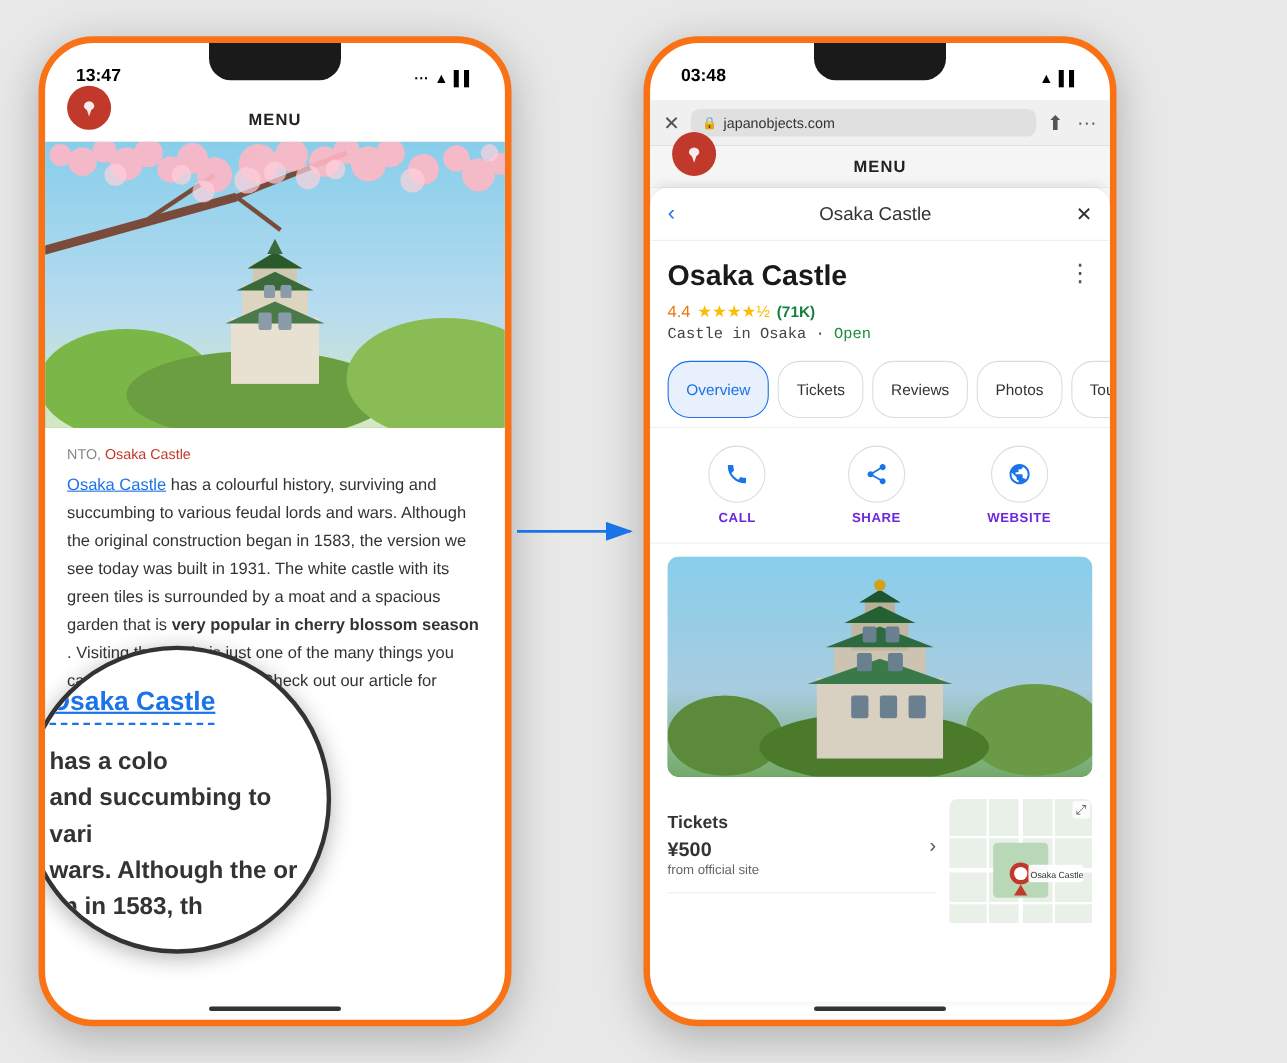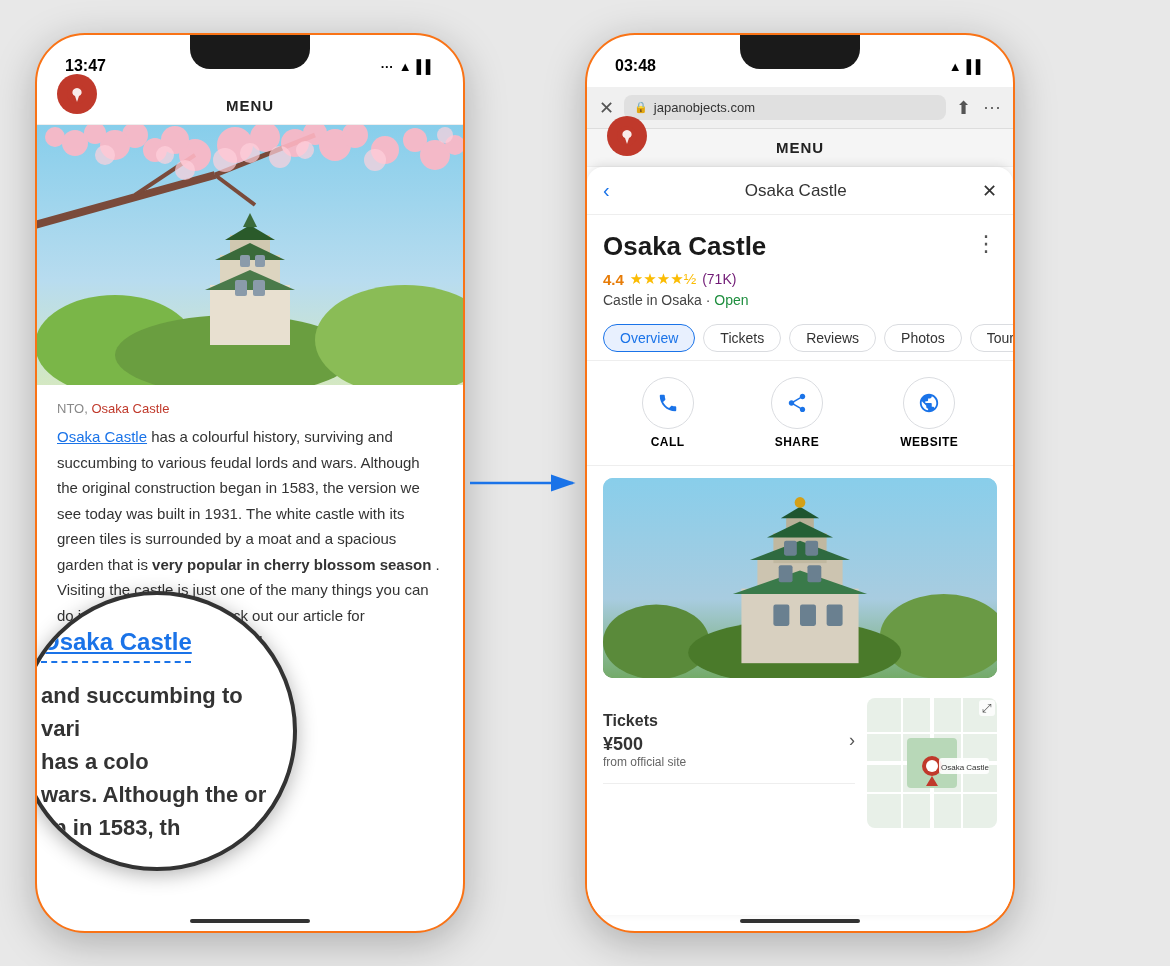--- a/index.html
+++ b/index.html
@@ -16,21 +16,21 @@
       display: flex;
       gap: 60px;
       align-items: center;
       position: relative;
       width: 1100px;
     }
 
     
     .phone {
       border-radius: 50px;
-      border: 2px solid #f97316;
+      border: 6px solid #f97316;
       background: #fff;
       overflow: hidden;
       position: relative;
       box-shadow: 0 10px 40px rgba(0,0,0,0.25);
     }
     .phone-left {
       width: 430px;
       height: 900px;
     }
     .phone-right {
@@ -219,40 +219,41 @@
       display: flex;
       justify-content: space-between;
       align-items: flex-start;
     }
     .rating-row {
       display: flex;
       align-items: center;
       gap: 6px;
       margin-bottom: 4px;
     }
-    .rating-number { font-size: 15px; color: #e77c08; font-weight: 700; }
+    .rating-number { font-size: 15px; color: #e77c08; font-weight: 400; }
     .stars { color: #fbbc04; font-size: 15px; }
-    .review-count { font-size: 14px; color: #701a75; }
+    .review-count { font-size: 14px; color: #15803d; font-weight: bold; }
     .place-type {
       font-size: 14px;
       color: #444;
+      font-family: Liberation Mono, monospace;
     }
     .open-badge { color: #1e8e3e; font-weight: 500; }
 
     
     .tabs-row {
       display: flex;
       gap: 8px;
       padding: 8px 16px;
       overflow-x: auto;
       border-bottom: 1px solid #eee;
     }
     .tabs-row::-webkit-scrollbar { display: none; }
     .tab-btn {
-      padding: 5px 16px;
+      padding: 17px 16px;
       border-radius: 20px;
       border: 1.5px solid #dadce0;
       font-size: 14px;
       font-weight: 500;
       cursor: pointer;
       white-space: nowrap;
       background: white;
       color: #333;
     }
     .tab-btn.active {
@@ -281,21 +282,21 @@
       border-radius: 50%;
       border: 1.5px solid #dadce0;
       display: flex;
       align-items: center;
       justify-content: center;
       font-size: 22px;
       color: #1a73e8;
     }
     .action-label {
       font-size: 12px;
-      color: #000000;
+      color: #6d28d9;
       font-weight: 600;
       letter-spacing: 0.5px;
     }
 
     
     .castle-photo {
       width: calc(100% - 32px);
       margin: 12px 16px;
       height: 200px;
       border-radius: 10px;
@@ -450,22 +451,22 @@
         <span class="highlight-red">49 more</span>
         <span>!</span>
       </div>
     </div>
 
     <div class="magnifier">
       <div class="magnifier-content">
         <span class="link-text">Osaka Castle</span>
         <div class="magnifier-dashes"></div>
         <div style="font-size:22px; line-height:1.5;">
+          <div>has a colo</div>
           <div>and succumbing to vari</div>
-          <div>has a colo</div>
           <div>wars. Although the or</div>
           <div>an in 1583, th</div>
         </div>
       </div>
 
     </div>
 
     <div class="home-indicator"></div>
   </div>
 

